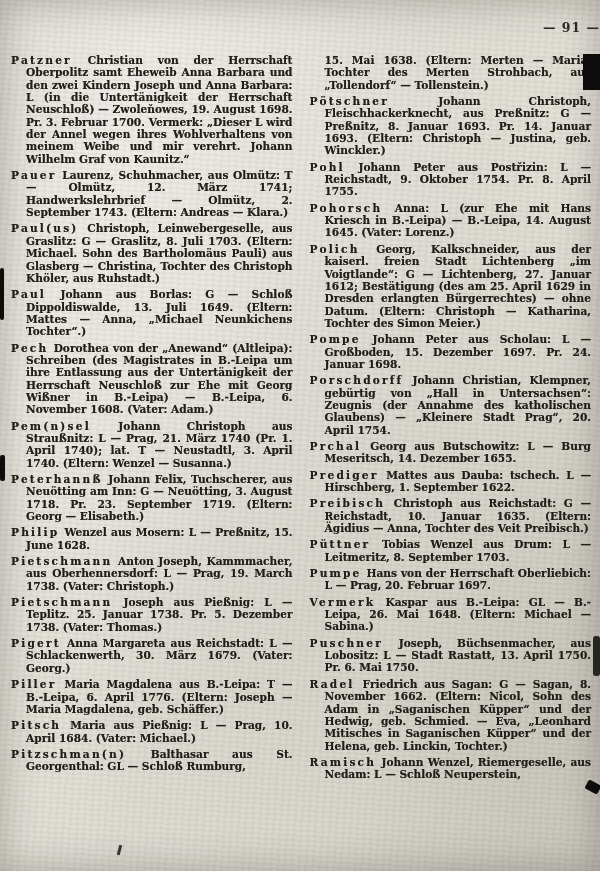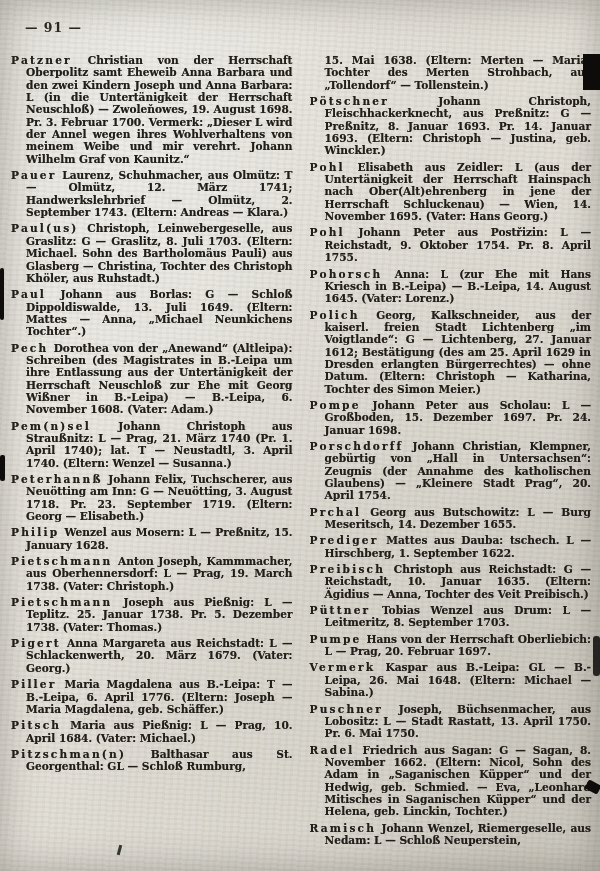--- a/index.html
+++ b/index.html
@@ -21,21 +21,21 @@
     box-shadow: inset 0 0 38px rgba(60,55,45,0.35);
   }
   .mottle {
     position: absolute; inset: 0; pointer-events: none;
     background:
       repeating-linear-gradient(3deg, rgba(90,85,70,0.04) 0 2px, rgba(255,255,255,0.03) 2px 5px),
       repeating-linear-gradient(94deg, rgba(90,85,70,0.03) 0 3px, rgba(255,255,255,0.02) 3px 7px);
   }
   .page-number {
     position: absolute; top: 20px; left: 0; right: 0;
-    text-align: left;
+    text-align: right;
     font-size: 12.5px; font-weight: 700;
     letter-spacing: 1px;
     color: #2a2620;
     margin-left: 25px;
   }
   .page-body {
     position: absolute; top: 50px; left: 7px; right: 5px; bottom: 0;
     display: flex; gap: 9px;
   }
   .col { width: 290px; overflow: hidden; }
@@ -70,32 +70,31 @@
 
   <div class="page-body">
     <div class="col">
         <p class="entry"><span class="entry-name">Patzner</span> <span>Christian von der Herrschaft Oberpolitz samt Eheweib Anna Barbara und den zwei Kindern Joseph und Anna Barbara: L (in die Untertänigkeit der Herrschaft Neuschloß) — Zwoleňowes, 19. August 1698. Pr. 3. Februar 1700. Vermerk: „Dieser L wird der Annel wegen ihres Wohlverhaltens von meinem Weibe und mir verehrt. Johann Wilhelm Graf von Kaunitz.“</span></p>
         <p class="entry"><span class="entry-name">Pauer</span> <span>Laurenz, Schuhmacher, aus Olmütz: T — Olmütz, 12. März 1741; Handwerkslehrbrief — Olmütz, 2. September 1743. (Eltern: Andreas — Klara.)</span></p>
         <p class="entry"><span class="entry-name">Paul(us)</span> <span>Christoph, Leinwebergeselle, aus Graslitz: G — Graslitz, 8. Juli 1703. (Eltern: Michael. Sohn des Bartholomäus Pauli) aus Glasberg — Christina, Tochter des Christoph Khöler, aus Ruhstadt.)</span></p>
         <p class="entry"><span class="entry-name">Paul</span> <span>Johann aus Borlas: G — Schloß Dippoldiswalde, 13. Juli 1649. (Eltern: Mattes — Anna, „Michael Neunkichens Tochter“.)</span></p>
         <p class="entry"><span class="entry-name">Pech</span> <span>Dorothea von der „Anewand“ (Altleipa): Schreiben (des Magistrates in B.-Leipa um ihre Entlassung aus der Untertänigkeit der Herrschaft Neuschloß zur Ehe mit Georg Wißner in B.-Leipa) — B.-Leipa, 6. November 1608. (Vater: Adam.)</span></p>
         <p class="entry"><span class="entry-name">Pem(n)sel</span> <span>Johann Christoph aus Straußnitz: L — Prag, 21. März 1740 (Pr. 1. April 1740); lat. T — Neustadtl, 3. April 1740. (Eltern: Wenzel — Susanna.)</span></p>
         <p class="entry"><span class="entry-name">Peterhannß</span> <span>Johann Felix, Tuchscherer, aus Neuötting am Inn: G — Neuötting, 3. August 1718. Pr. 23. September 1719. (Eltern: Georg — Elisabeth.)</span></p>
-        <p class="entry"><span class="entry-name">Philip</span> <span>Wenzel aus Mosern: L — Preßnitz, 15. January 1628.</span></p>
+        <p class="entry"><span class="entry-name">Philip</span> <span>Wenzel aus Mosern: L — Preßnitz, 15. June 1628.</span></p>
         <p class="entry"><span class="entry-name">Pietschmann</span> <span>Anton Joseph, Kammmacher, aus Oberhennersdorf: L — Prag, 19. March 1738. (Vater: Christoph.)</span></p>
         <p class="entry"><span class="entry-name">Pietschmann</span> <span>Joseph aus Pießnig: L — Teplitz. 25. Januar 1738. Pr. 5. Dezember 1738. (Vater: Thomas.)</span></p>
-        <p class="entry"><span class="entry-name">Pigert</span> <span>Anna Margareta aus Reichstadt: L — Schlackenwerth, 20. März 1679. (Vater: Georg.)</span></p>
+        <p class="entry"><span class="entry-name">Pigert</span> <span>Anna Margareta aus Reichstadt: L — Schlackenwerth, 30. März 1679. (Vater: Georg.)</span></p>
         <p class="entry"><span class="entry-name">Piller</span> <span>Maria Magdalena aus B.-Leipa: T — B.-Leipa, 6. April 1776. (Eltern: Joseph — Maria Magdalena, geb. Schäffer.)</span></p>
         <p class="entry"><span class="entry-name">Pitsch</span> <span>Maria aus Pießnig: L — Prag, 10. April 1684. (Vater: Michael.)</span></p>
         <p class="entry"><span class="entry-name">Pitzschman(n)</span> <span>Balthasar aus St. Georgenthal: GL — Schloß Rumburg,</span></p>
       </div>
     <div class="col">
         <p class="entry continuation"><span>15. Mai 1638. (Eltern: Merten — Maria, Tochter des Merten Strohbach, aus „Tollendorf“ — Tollenstein.)</span></p>
         <p class="entry"><span class="entry-name">Pötschner</span> <span>Johann Christoph, Fleischhackerknecht, aus Preßnitz: G — Preßnitz, 8. Januar 1693. Pr. 14. Januar 1693. (Eltern: Christoph — Justina, geb. Winckler.)</span></p>
-        <p class="entry"><span class="entry-name">Pohl</span> <span>Elisabeth aus Zeidler: L (aus der Untertänigkeit der Herrschaft Hainspach nach Ober(Alt)ehrenberg in jene der Herrschaft Schluckenau) — Wien, 14. November 1695. (Vater: Hans Georg.)</span></p>
         <p class="entry"><span class="entry-name">Pohl</span> <span>Johann Peter aus Postřizin: L — Reichstadt, 9. Oktober 1754. Pr. 8. April 1755.</span></p>
         <p class="entry"><span class="entry-name">Pohorsch</span> <span>Anna: L (zur Ehe mit Hans Kriesch in B.-Leipa) — B.-Leipa, 14. August 1645. (Vater: Lorenz.)</span></p>
         <p class="entry"><span class="entry-name">Polich</span> <span>Georg, Kalkschneider, aus der kaiserl. freien Stadt Lichtenberg „im Voigtlande“: G — Lichtenberg, 27. Januar 1612; Bestätigung (des am 25. April 1629 in Dresden erlangten Bürgerrechtes) — ohne Datum. (Eltern: Christoph — Katharina, Tochter des Simon Meier.)</span></p>
         <p class="entry"><span class="entry-name">Pompe</span> <span>Johann Peter aus Scholau: L — Großboden, 15. Dezember 1697. Pr. 24. Januar 1698.</span></p>
         <p class="entry"><span class="entry-name">Porschdorff</span> <span>Johann Christian, Klempner, gebürtig von „Hall in Untersachsen“: Zeugnis (der Annahme des katholischen Glaubens) — „Kleinere Stadt Prag“, 20. April 1754.</span></p>
         <p class="entry"><span class="entry-name">Prchal</span> <span>Georg aus Butschowitz: L — Burg Meseritsch, 14. Dezember 1655.</span></p>
         <p class="entry"><span class="entry-name">Prediger</span> <span>Mattes aus Dauba: tschech. L — Hirschberg, 1. September 1622.</span></p>
         <p class="entry"><span class="entry-name">Preibisch</span> <span>Christoph aus Reichstadt: G — Reichstadt, 10. Januar 1635. (Eltern: Ägidius — Anna, Tochter des Veit Preibisch.)</span></p>
         <p class="entry"><span class="entry-name">Püttner</span> <span>Tobias Wenzel aus Drum: L — Leitmeritz, 8. September 1703.</span></p>
         <p class="entry"><span class="entry-name">Pumpe</span> <span>Hans von der Herrschaft Oberliebich: L — Prag, 20. Februar 1697.</span></p>

